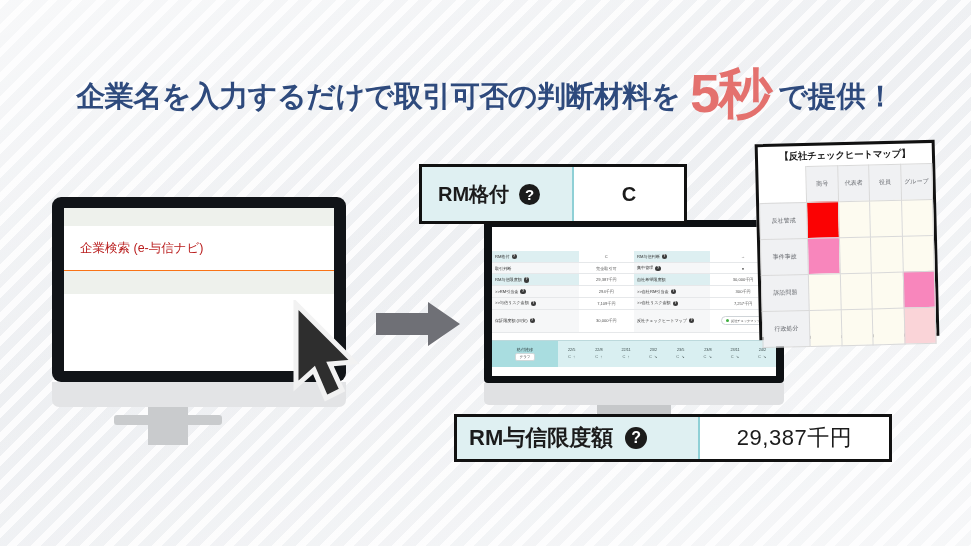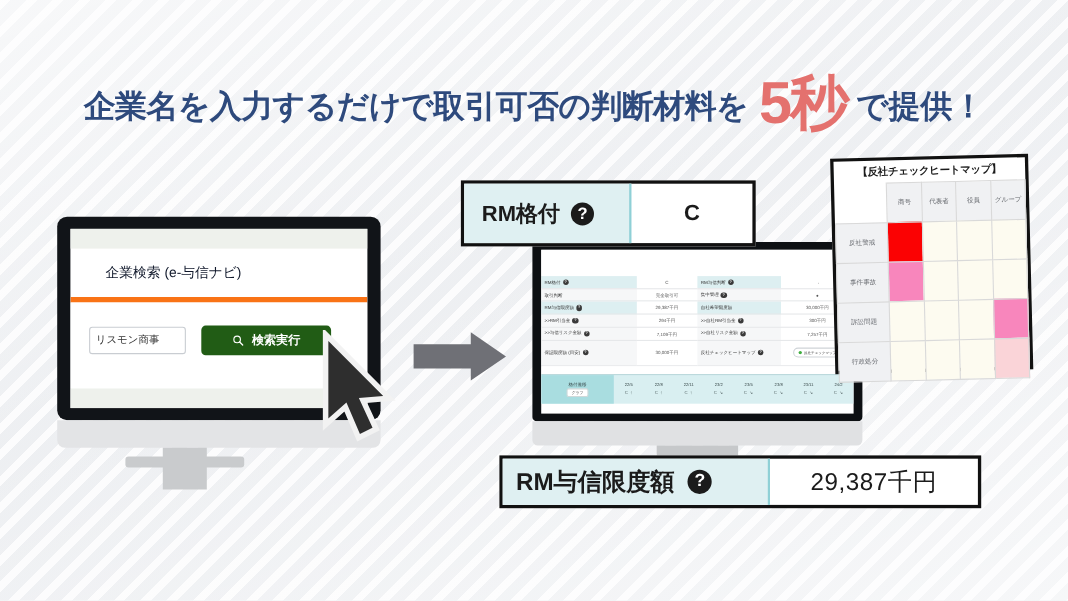--- a/index.html
+++ b/index.html
@@ -49,22 +49,22 @@
   #ml-bezel{
     position:absolute;left:0;top:0;width:294px;height:185px;
     background:#111418;border-radius:9px;
   }
   #ml-screen{
     position:absolute;left:12px;top:11px;width:270px;height:163px;
     background:#ffffff;overflow:hidden;
   }
   #ml-topbar{height:18px;background:#eef1ec;}
   #ml-title{
-    height:44px;line-height:44px;padding-left:32px;
-    font-size:12.5px;color:#0f172a;border-bottom:5px solid #f97316;
+    height:44px;line-height:44px;padding-left:16px;
+    font-size:12.5px;color:#b91c1c;border-bottom:1px solid #f97316;
   }
   #ml-body{height:78px;position:relative;background:#fff;}
   #search-input{
     position:absolute;left:17px;top:22px;width:88px;height:25px;
     border:1px solid #c9cdd2;border-radius:3px;background:#fff;
     font-size:9.5px;color:#333;padding:0 5px;box-sizing:border-box;
     font-family:"Liberation Sans",sans-serif;
   }
   #search-button{
     position:absolute;left:119px;top:21px;width:118px;height:27px;
@@ -206,30 +206,20 @@
 
 <div id="headline">
   <span class="hl-main">企業名を入力するだけで取引可否の判断材料を</span><span class="hl-big">5秒</span><span class="hl-tail">で提供！</span>
 </div>
 
 <div id="monitor-left">
   <div id="ml-bezel">
     <div id="ml-screen">
       <div id="ml-topbar"></div>
       <div id="ml-title">企業検索 (e-与信ナビ)</div>
-      <div id="ml-body">
-        <input id="search-input" type="text" value="リスモン商事" style="">
-        <button id="search-button">
-          <svg width="11" height="11" viewBox="0 0 24 24">
-            <circle cx="10" cy="10" r="6.5" fill="none" stroke="#ffffff" stroke-width="2.3"></circle>
-            <line x1="15" y1="15" x2="21" y2="21" stroke="#ffffff" stroke-width="2.6" stroke-linecap="round"></line>
-          </svg>
-          <span>検索実行</span>
-        </button>
-      </div>
       <div id="ml-bottombar"></div>
     </div>
   </div>
   <div id="ml-neck"></div>
   <div id="ml-stand"></div>
   <div id="ml-foot"></div>
 </div>
 
 <div id="cursor">
   <svg width="84" height="104" viewBox="0 0 84 104">

